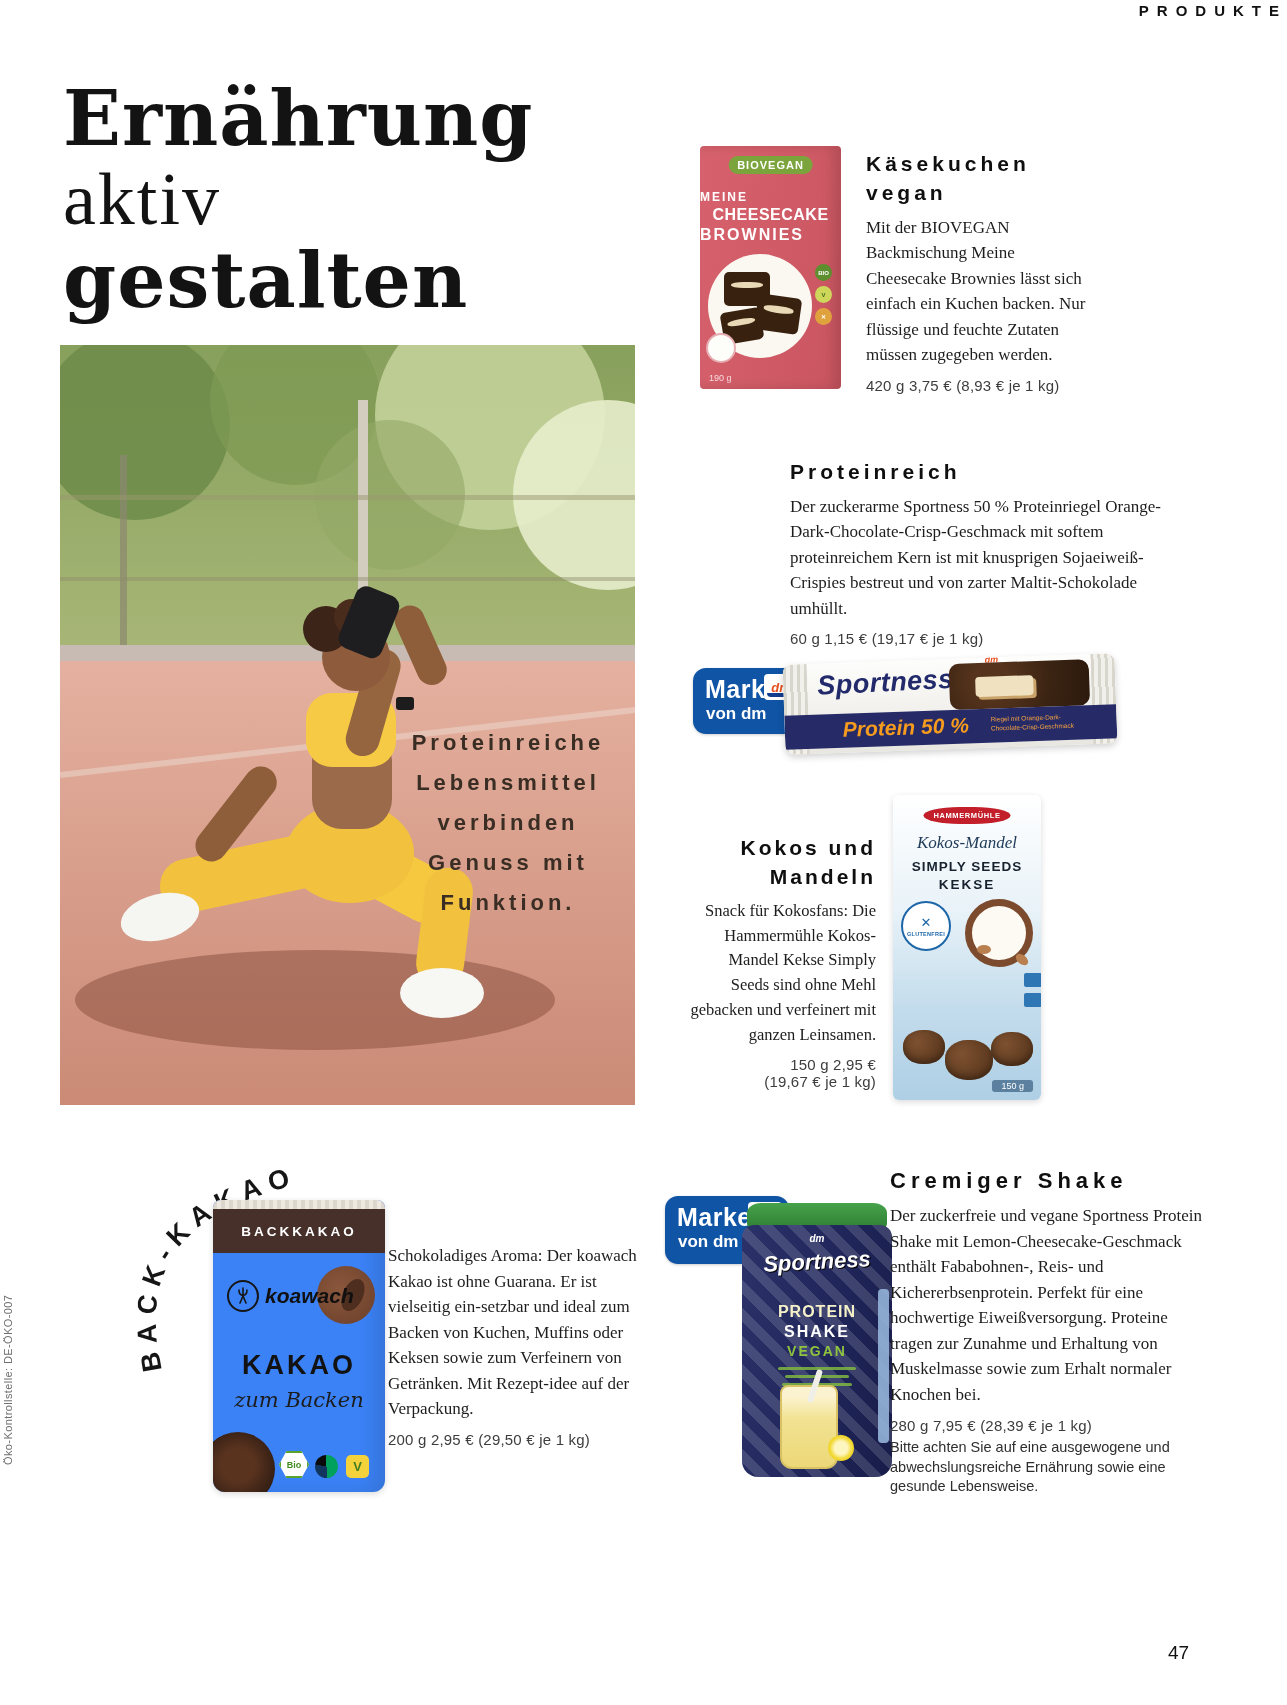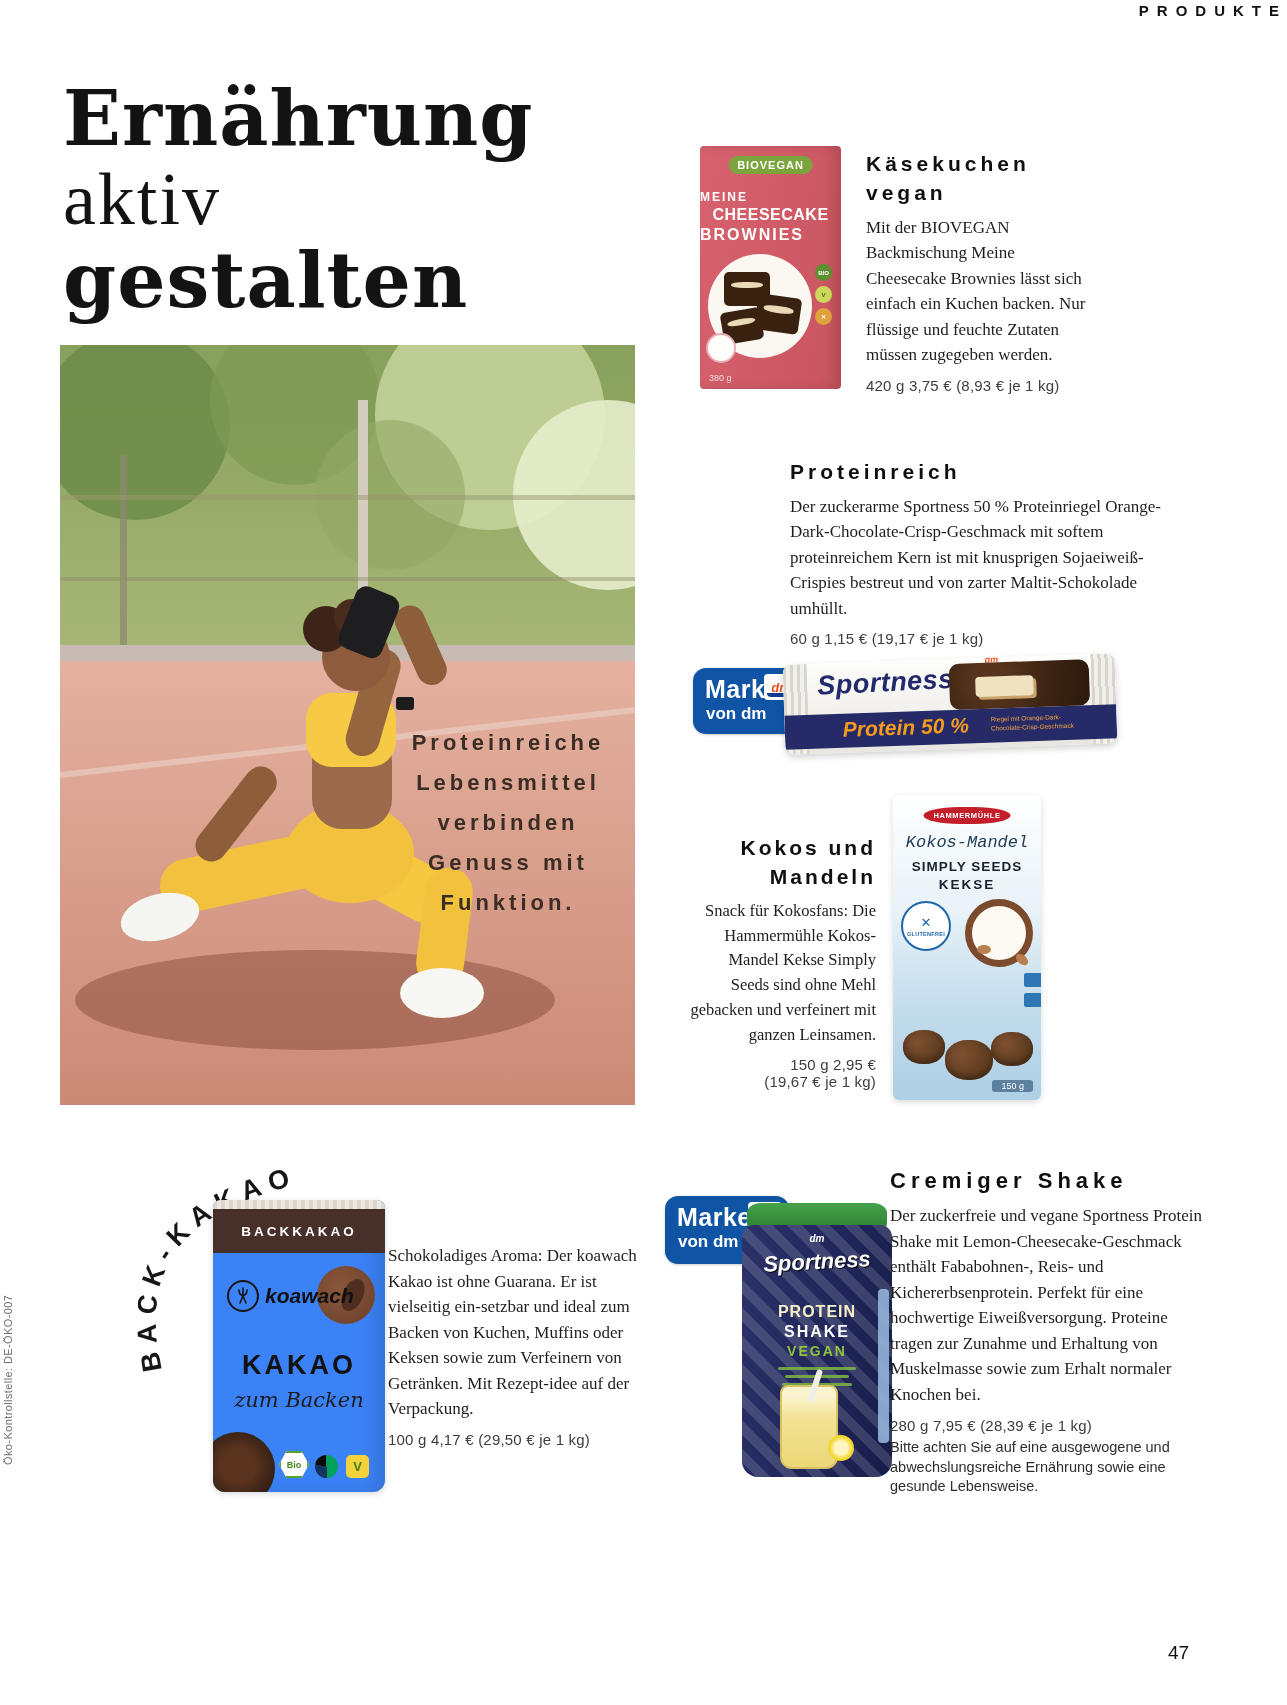--- a/index.html
+++ b/index.html
@@ -71,21 +71,21 @@
   .bar-dm{position:absolute;right:110px;top:-7px;width:26px;height:18px;background:#fff;border-radius:3px 3px 8px 3px;
           display:flex;align-items:center;justify-content:center;font-size:9px;color:#e85222;font-weight:bold;font-style:italic;}
 
   
   .kokos-text{left:688px;top:834px;width:188px;text-align:right;}
   
   .hm-pack{left:893px;top:795px;width:148px;height:305px;border-radius:6px;overflow:hidden;
            background:linear-gradient(#ffffff 0%,#e8f2f8 38%,#c3dcec 70%,#aecfe5);box-shadow:0 2px 6px rgba(0,0,0,.15);}
   .hm-logo{position:absolute;top:12px;left:50%;transform:translateX(-50%);background:#c21f2a;color:#fff;
            font-size:7.5px;font-weight:bold;letter-spacing:.6px;padding:4px 10px;border-radius:50%/60%;white-space:nowrap;}
-  .hm-name{position:absolute;top:38px;width:100%;text-align:center;font-family:Liberation Mono, monospace;
+  .hm-name{position:absolute;top:38px;width:100%;text-align:center;font-family:Liberation Serif, serif;
            font-style:italic;font-size:17px;color:#203c59;}
   .hm-sub1{position:absolute;top:64px;width:100%;text-align:center;font-weight:bold;font-size:13.5px;letter-spacing:1px;color:#17222e;}
   .hm-sub2{position:absolute;top:82px;width:100%;text-align:center;font-weight:bold;font-size:13.5px;letter-spacing:2px;color:#17222e;}
   .hm-gf{position:absolute;left:8px;top:106px;width:46px;height:46px;border-radius:50%;background:#fff;
          border:2px solid #1d66a8;display:flex;flex-direction:column;align-items:center;justify-content:center;}
   .hm-gf .glyph{color:#1d66a8;font-size:13px;line-height:1;}
   .hm-gf .txt{color:#1d66a8;font-size:5.5px;font-weight:bold;letter-spacing:.3px;margin-top:2px;}
   .hm-coco{position:absolute;right:8px;top:104px;width:54px;height:54px;border-radius:50%;
            background:#fdfaf3;border:7px solid #7c4a2c;}
   .hm-alm{position:absolute;width:14px;height:9px;border-radius:50%;background:#b97f4e;}
@@ -231,21 +231,21 @@
     <div class="bv-n3">BROWNIES</div>
     <div class="bv-circle">
       <div class="brownie" style="left:16px;top:18px;width:46px;height:34px;"></div>
       <div class="brownie" style="left:48px;top:42px;width:44px;height:36px;transform:rotate(8deg);"></div>
       <div class="brownie" style="left:14px;top:56px;width:40px;height:32px;transform:rotate(-10deg);"></div>
     </div>
     <div class="bv-badge" style="top:118px;background:#5d8f2f;">BIO</div>
     <div class="bv-badge" style="top:140px;background:#cfd75a;color:#41691f;">V</div>
     <div class="bv-badge" style="top:162px;background:#e0a23c;">✕</div>
     <div class="bv-sticker"></div>
-    <div class="bv-weight">380 g</div>
+    <div class="bv-weight">190 g</div>
   </div>
 
   <div class="abs" style="left:866px;top:150px;width:232px;">
     <div class="prod-h">
       <span>Käsekuchen</span><br>
       <span>vegan</span>
     </div>
     <div class="prod-body">Mit der BIOVEGAN Backmischung Meine Cheesecake Brownies lässt sich einfach ein Kuchen backen. Nur flüssige und feuchte Zutaten müssen zugegeben werden.</div>
     <div class="price">420 g 3,75 € (8,93 € je 1 kg)</div>
   </div>
@@ -335,21 +335,21 @@
     <div class="kw-kakao">KAKAO</div>
     <div class="kw-script">zum Backen</div>
     <div class="kw-cake"></div>
     <div class="kw-bio">Bio</div>
     <div class="kw-ft"></div>
     <div class="kw-vg">V</div>
   </div>
 
   <div class="abs kw-text">
     <div class="prod-body" style="margin-top:0;">Schokoladiges Aroma: Der koawach Kakao ist ohne Guarana. Er ist vielseitig ein-setzbar und ideal zum Backen von Kuchen, Muffins oder Keksen sowie zum Verfeinern von Getränken. Mit Rezept-idee auf der Verpackung.</div>
-    <div class="price">100 g 4,17 € (29,50 € je 1 kg)</div>
+    <div class="price">200 g 2,95 € (29,50 € je 1 kg)</div>
   </div>
 
   <div class="abs dm-badge" style="left:665px;top:1196px;width:124px;height:68px;">
     <div class="l1">Marke</div>
     <div class="l2">von dm</div>
     <div class="dm-flag">
         <span>dm</span>
       </div>
   </div>
 

